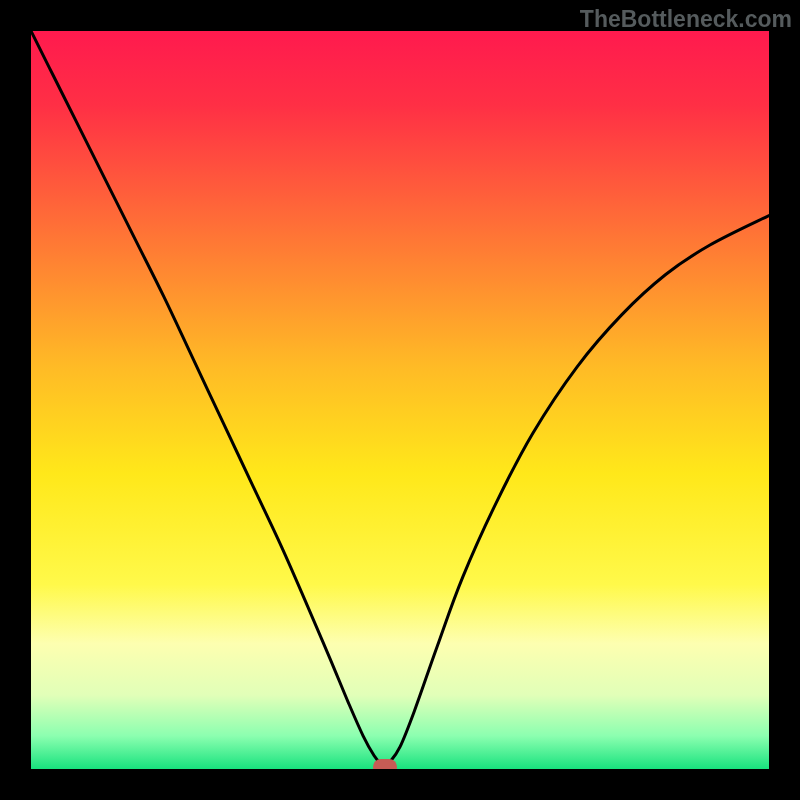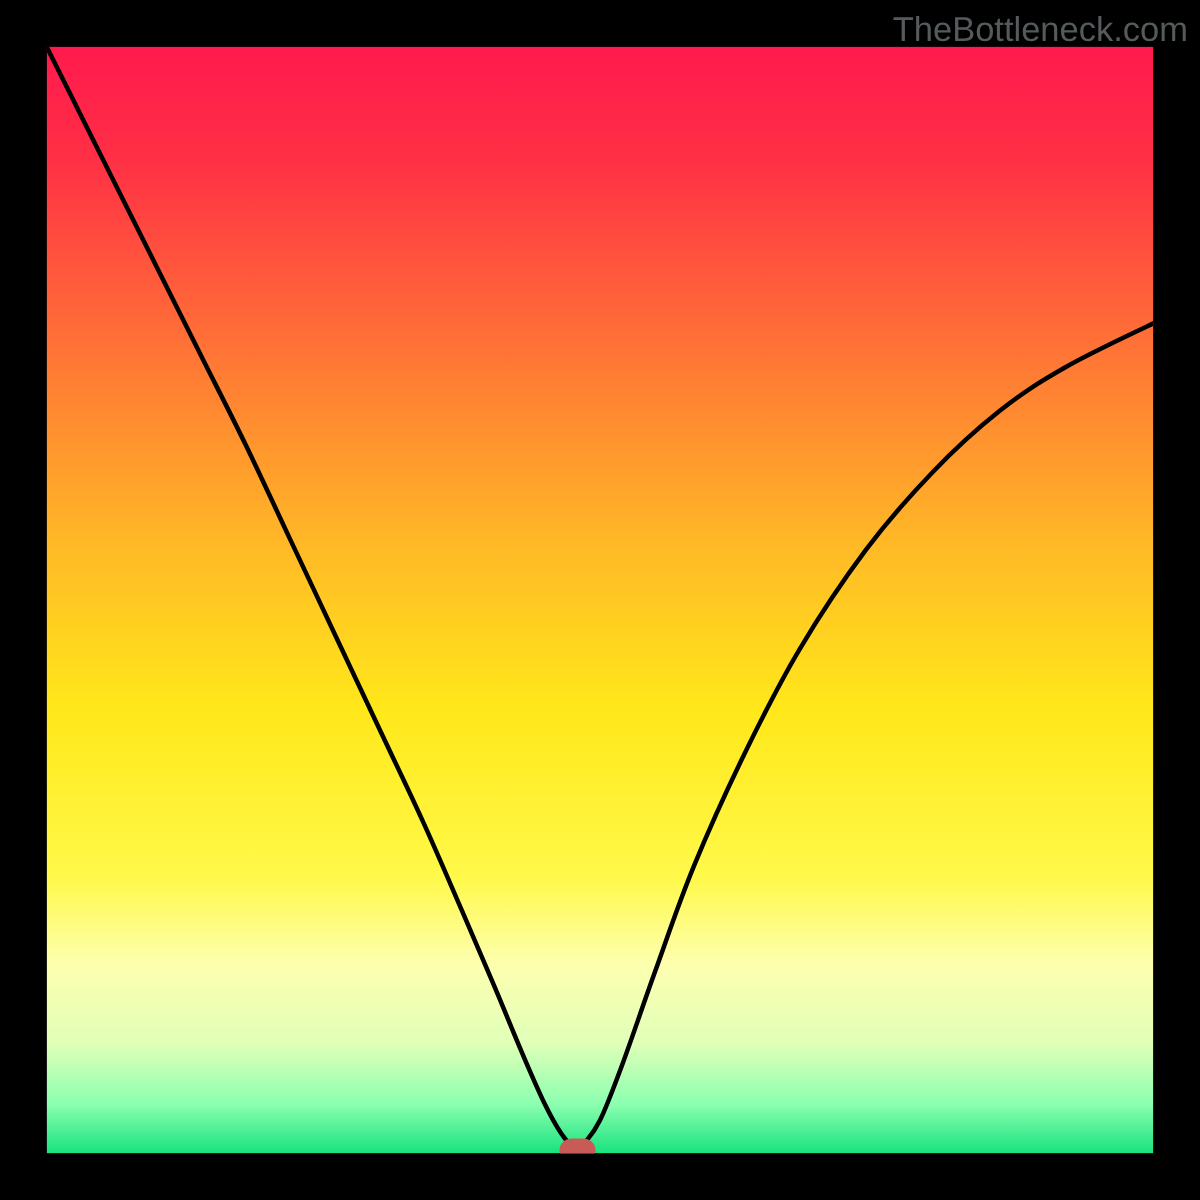--- a/index.html
+++ b/index.html
@@ -22,21 +22,21 @@
   .gradient {
     position: absolute;
     inset: 0;
   }
   .watermark {
     position: absolute;
     top: 6px;
     right: 8px;
     color: #555b5d;
     font-size: 23px;
-    font-weight: 400;
+    font-weight: 700;
     letter-spacing: 0px;
     user-select: none;
   }
   .curve-svg {
     position: absolute;
     inset: 0;
     width: 738px;
     height: 738px;
     pointer-events: none;
   }

